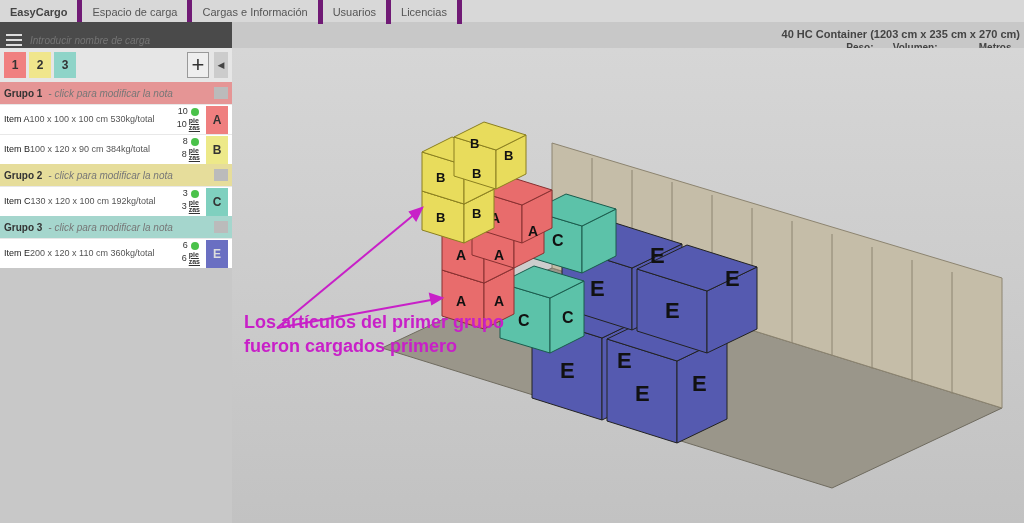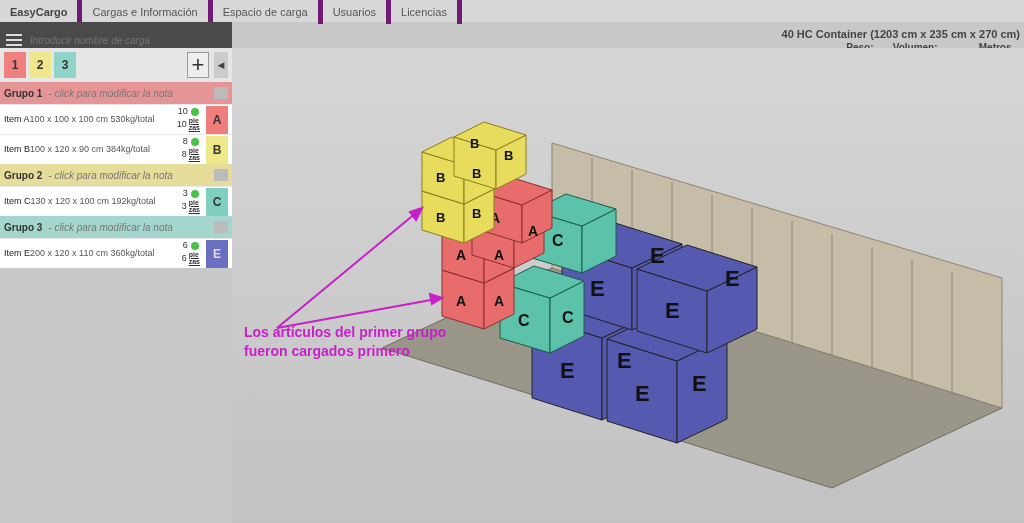--- a/index.html
+++ b/index.html
@@ -50,31 +50,31 @@
 .item-label.blue { background: #6a6fc2; color: #ddd; }
 
 .info-panel { position: absolute; right: 4px; top: 28px; font-size: 10px; color: #444; text-align: right; }
 .info-title { font-weight: bold; margin-bottom: 2px; font-size: 11px; }
 .info-grid { display: grid; grid-template-columns: 18px 70px 60px 70px; gap: 2px 4px; justify-items: end; }
 .info-grid .hdr { font-weight: bold; }
 .info-grid .ico { width: 12px; height: 10px; }
 
 .canvas { position: absolute; left: 232px; right: 0; top: 48px; bottom: 0; background: linear-gradient(#d6d6d6, #c2c2c2); overflow: hidden; }
 
-.annotation { position: absolute; left: 244px; top: 323px; font-size: 14px; font-weight: bold; color: #c820c8; line-height: 1.35; }
+.annotation { position: absolute; left: 244px; top: 310px; font-size: 18px; font-weight: bold; color: #c820c8; line-height: 1.35; }
 
 svg.scene { position: absolute; left: 0; top: 0; }
 </style>
 </head>
 <body>
 
 <div class="topbar">
   <div class="menu-item brand">EasyCargo</div>
+  <div class="menu-item">Espacio de carga</div>
   <div class="menu-item">Cargas e Información</div>
-  <div class="menu-item">Espacio de carga</div>
   <div class="menu-item">Usuarios</div>
   <div class="menu-item">Licencias</div>
   <div class="spacer"></div>
 </div>
 
 <div class="subbar">
   <div class="hamburger">
       <span></span>
       <span></span>
       <span></span>

